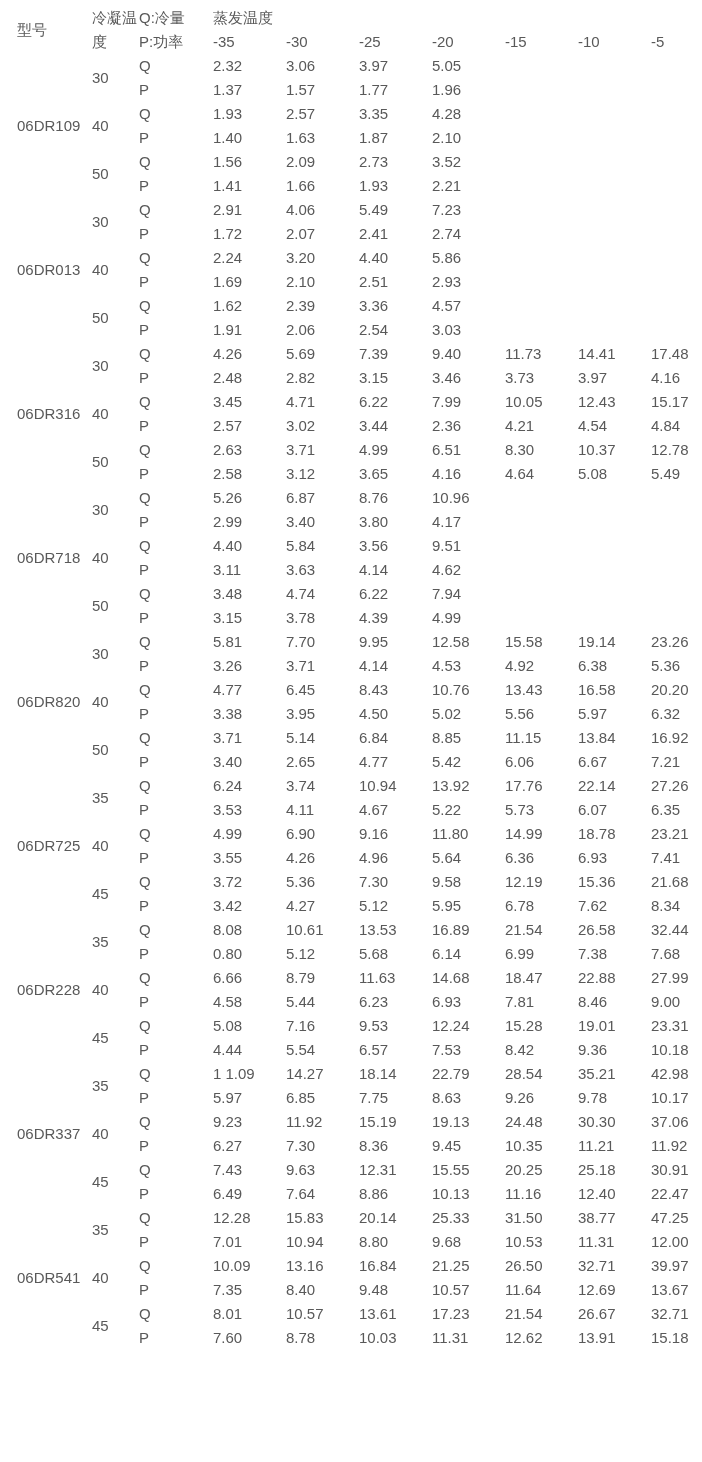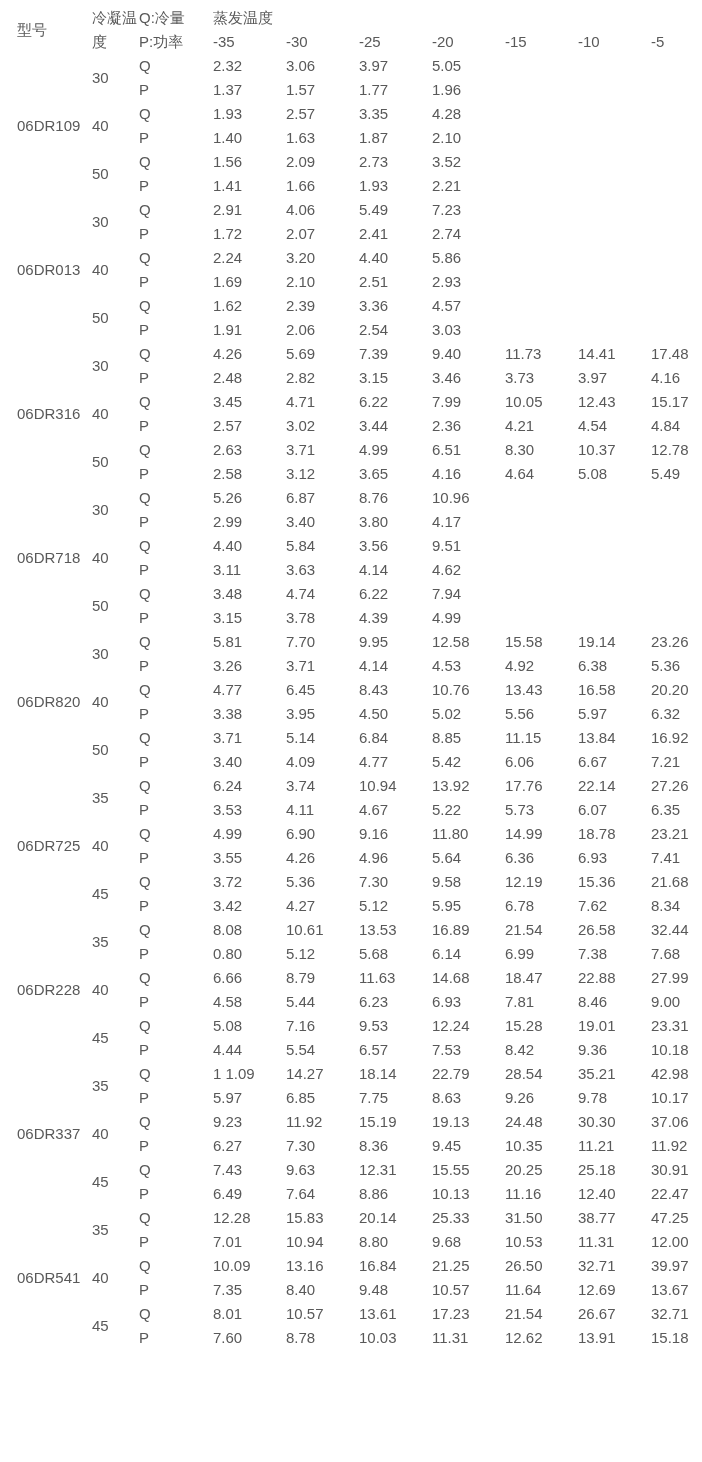--- a/index.html
+++ b/index.html
@@ -373,21 +373,21 @@
         <td>5.14</td>
         <td>6.84</td>
         <td>8.85</td>
         <td>11.15</td>
         <td>13.84</td>
         <td>16.92</td>
       </tr>
       <tr>
         <td>P</td>
         <td>3.40</td>
-        <td>4.09</td>
+        <td>2.65</td>
         <td>4.77</td>
         <td>5.42</td>
         <td>6.06</td>
         <td>6.67</td>
         <td>7.21</td>
       </tr>
       <tr>
         <td class="model-col" rowspan="6">06DR725</td>
         <td rowspan="2">35</td>
         <td>Q</td>

